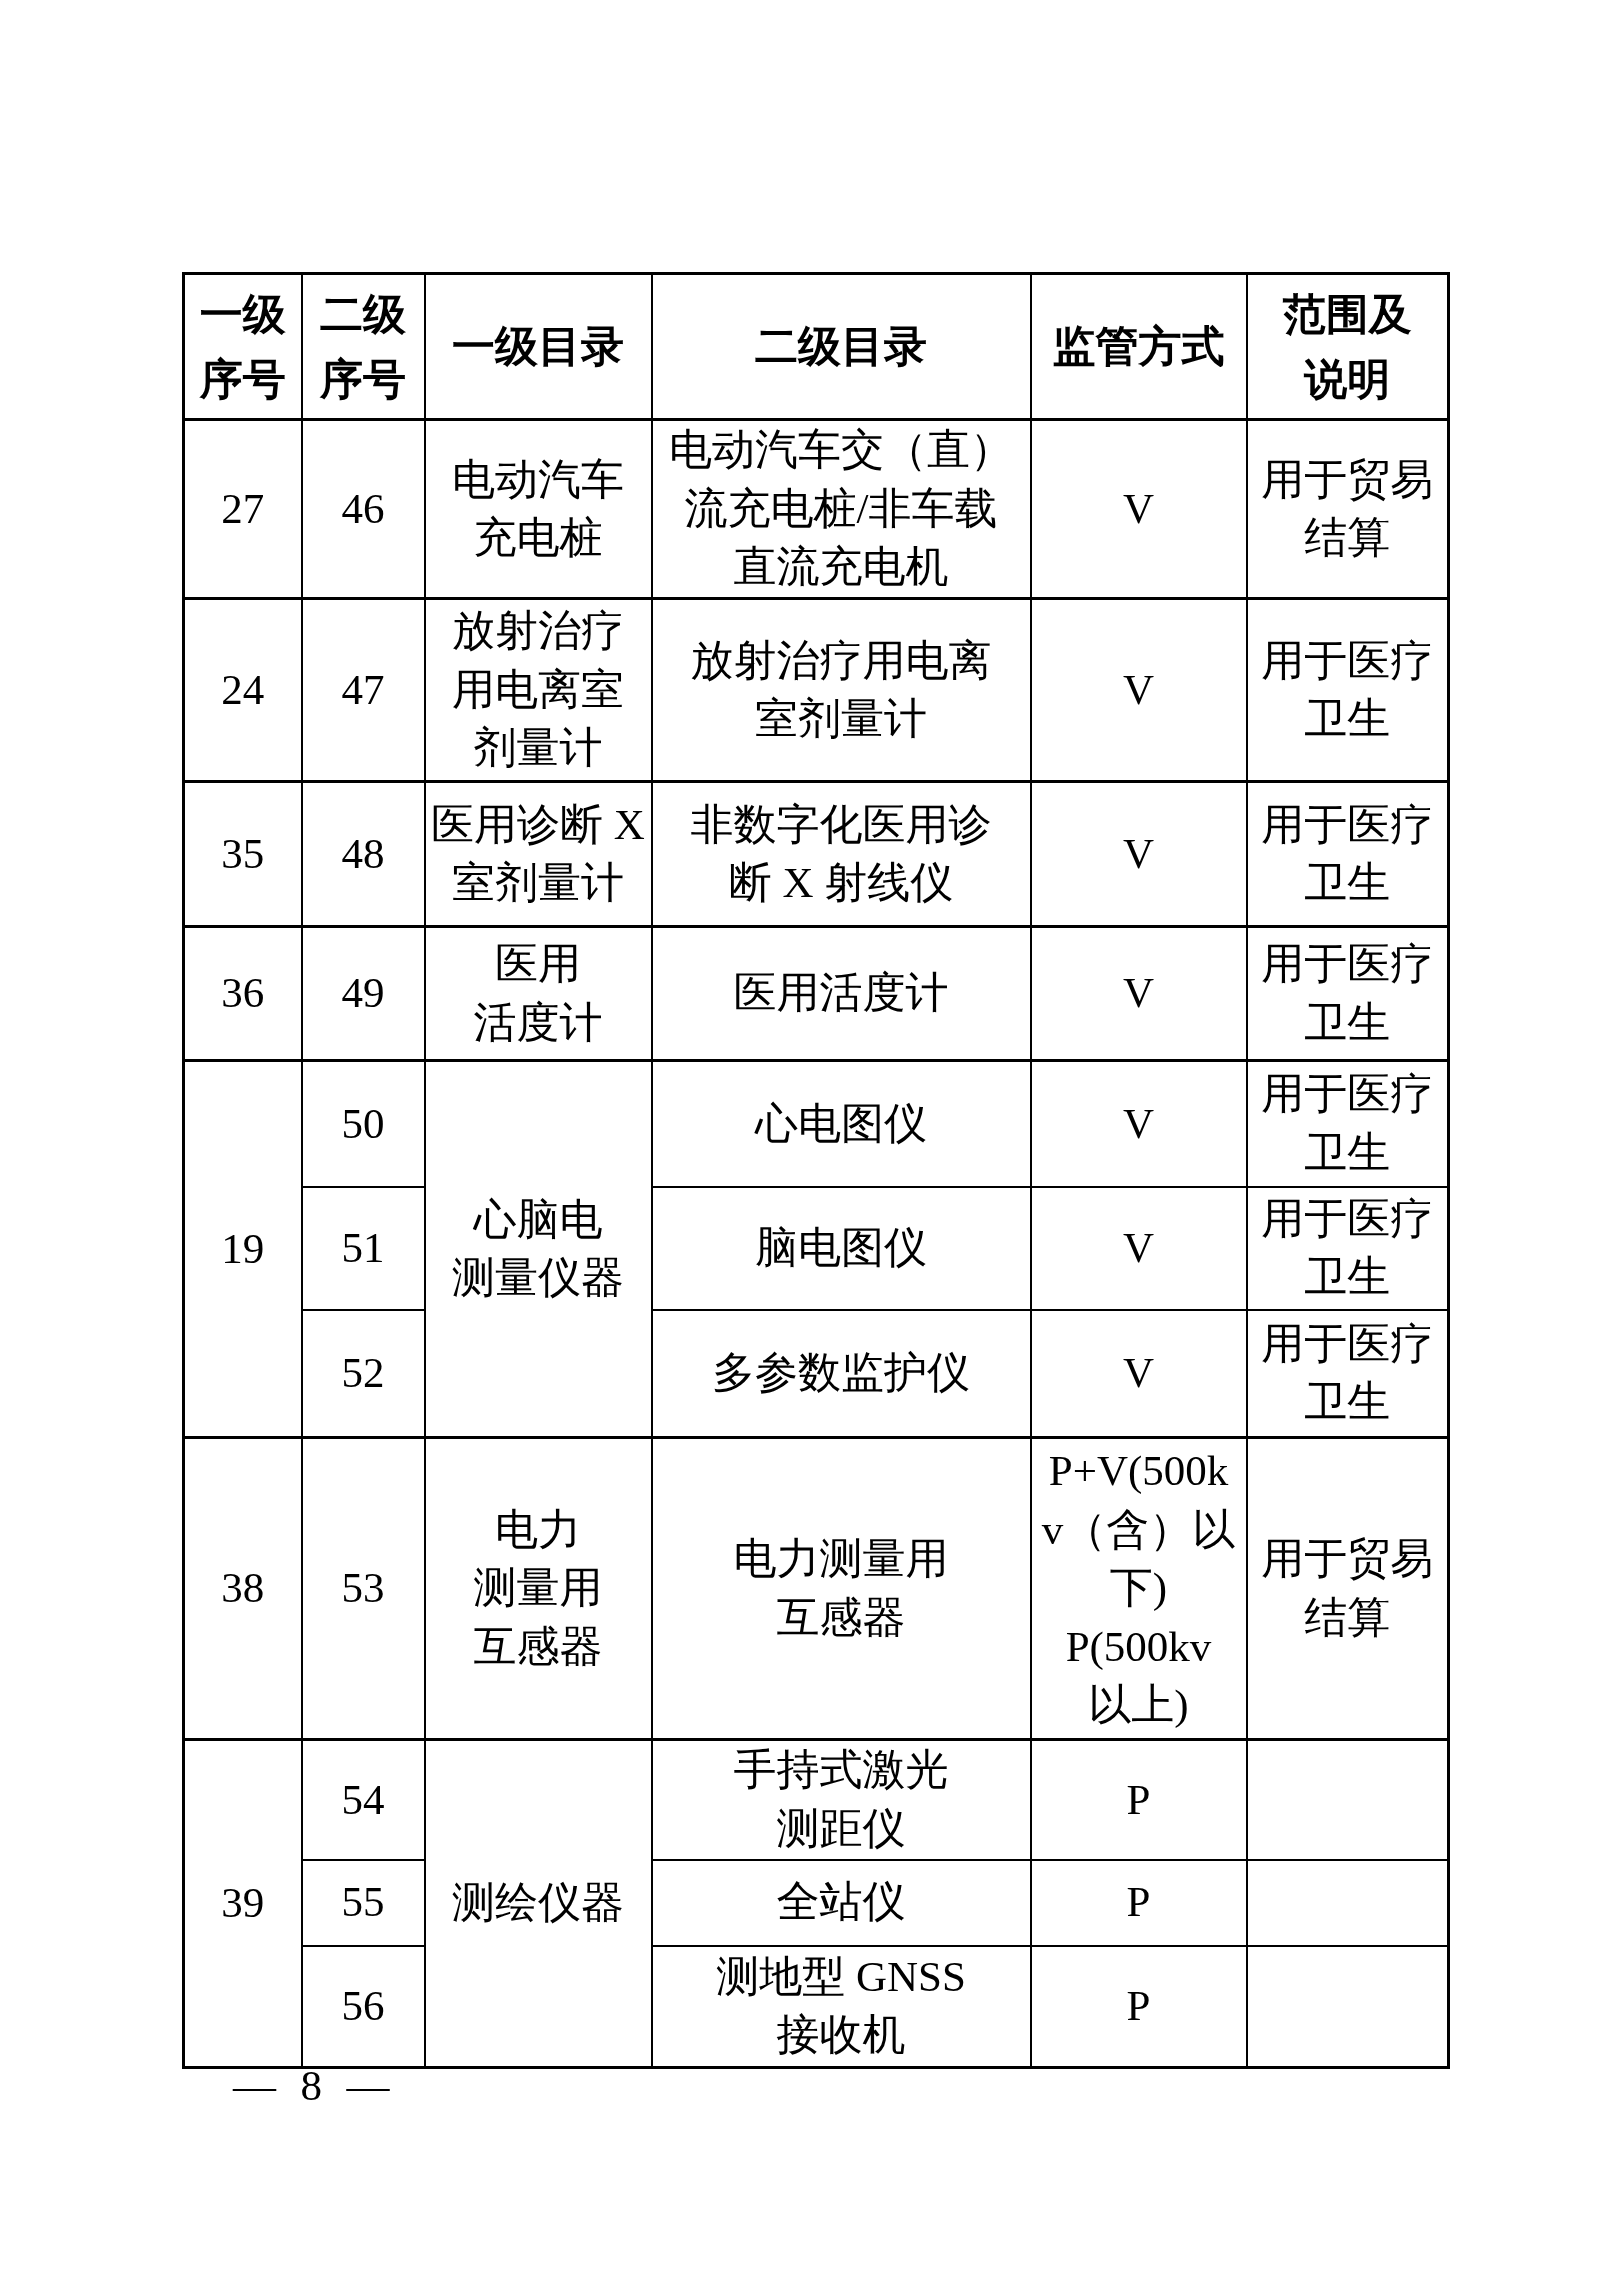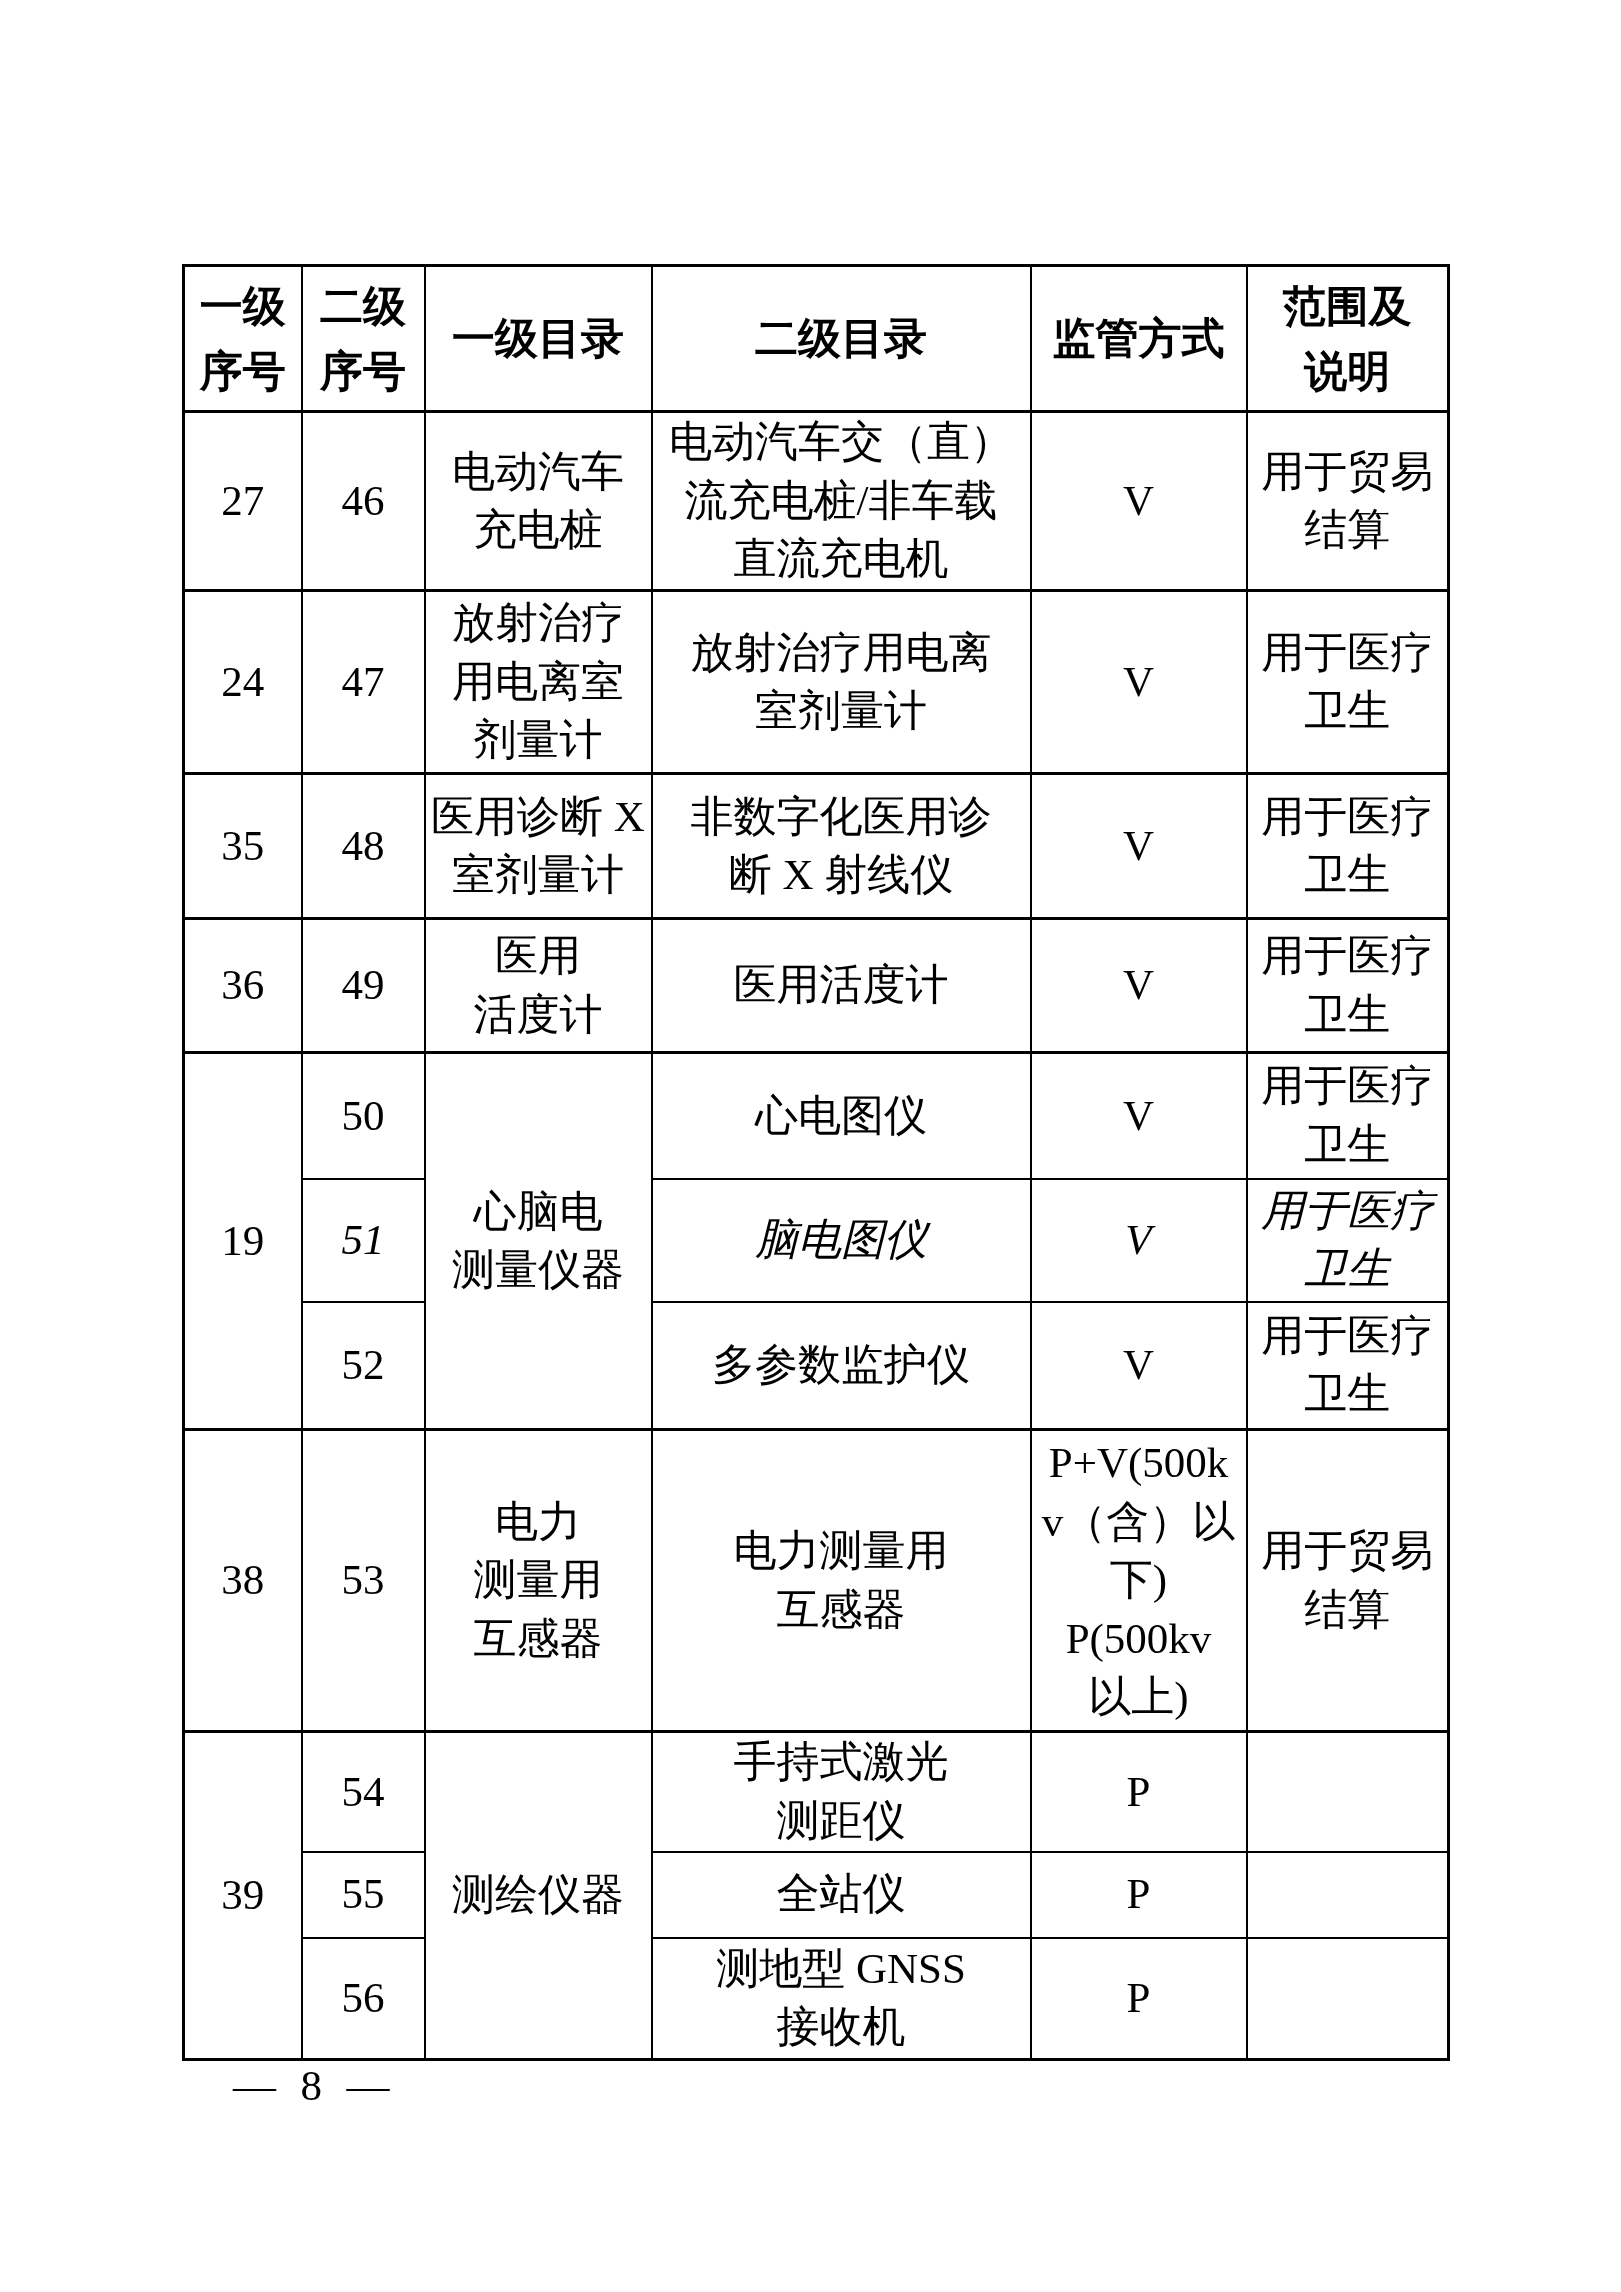--- a/index.html
+++ b/index.html
@@ -7,21 +7,21 @@
     width: 1621px;
     height: 2293px;
     background: #ffffff;
     position: relative;
     font-family: "Liberation Serif", "DejaVu Serif", serif;
     color: #000;
   }
   .doc-table {
     position: absolute;
     left: 182px;
-    top: 264px;
+    top: 272px;
     width: 1264px;
     border-collapse: collapse;
     table-layout: fixed;
     border: 3.9px solid #000;
   }
   .doc-table col.c1 { width: 118px; }
   .doc-table col.c2 { width: 123px; }
   .doc-table col.c3 { width: 227px; }
   .doc-table col.c4 { width: 379px; }
   .doc-table col.c5 { width: 216px; }
@@ -46,21 +46,21 @@
     font-weight: 400;
     font-size: 43px;
     line-height: 1.36;
   }
   .doc-table thead tr { height: 146px; }
   .doc-table tbody tr:nth-child(1)  { height: 179px; }
   .doc-table tbody tr:nth-child(2)  { height: 183px; }
   .doc-table tbody tr:nth-child(3)  { height: 145px; }
   .doc-table tbody tr:nth-child(4)  { height: 134px; margin-top: 18px; }
   .doc-table tbody tr:nth-child(5)  { height: 126px; }
-  .doc-table tbody tr:nth-child(6)  { height: 123px; font-style: italic; }
+  .doc-table tbody tr:nth-child(6)  { height: 123px; }
   .doc-table tbody tr:nth-child(7)  { height: 128px; }
   .doc-table tbody tr:nth-child(8)  { height: 302px; }
   .doc-table tbody tr:nth-child(9)  { height: 120px; }
   .doc-table tbody tr:nth-child(10) { height: 86px; }
   .doc-table tbody tr:nth-child(11) { height: 122px; margin-top: 16px; }
   .doc-table tbody tr.group-end td { border-bottom-width: 3.9px; }
   .doc-table tbody td[rowspan] { border-bottom-width: 3.9px; }
   .page-footer {
     position: absolute;
     left: 233px;

